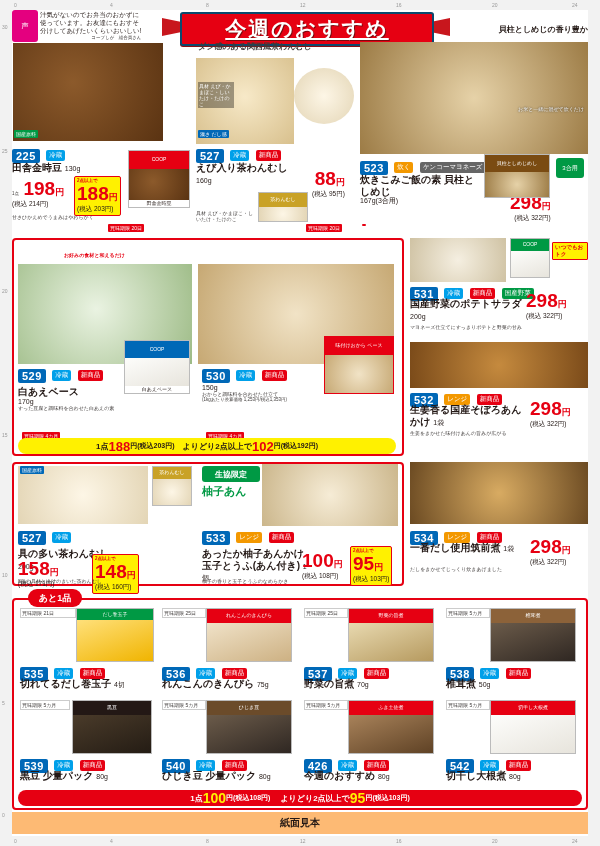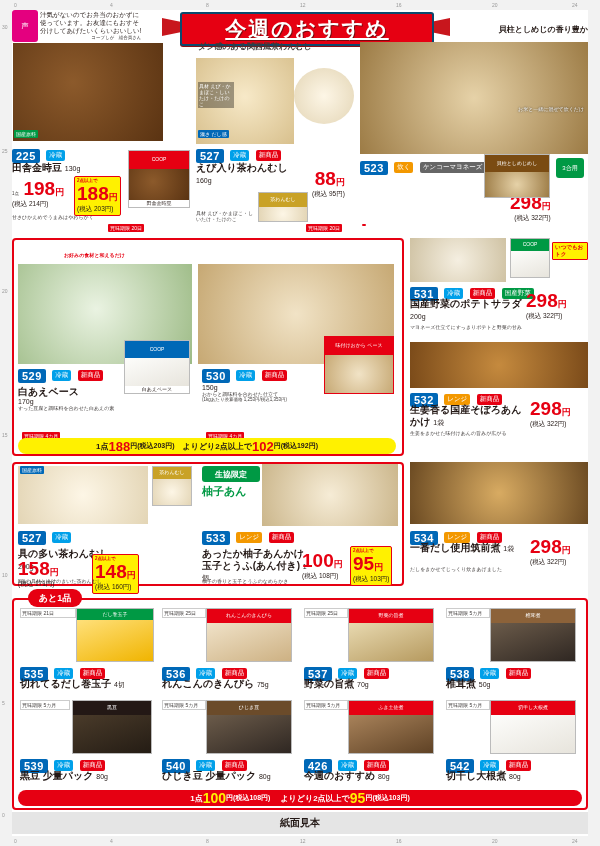--- a/index.html
+++ b/index.html
@@ -71,21 +71,21 @@
   .sec-outline{position:absolute;border:2px solid #e60012;border-radius:4px;box-sizing:border-box;}
 
   .summary-bar{
     position:absolute;display:flex;align-items:center;justify-content:center;
     font-size:9px;font-weight:bold;color:#231815;
   }
   .summary-bar .hi{color:#e60012;font-size:13px;}
 
   .footer{
     position:absolute;left:12px;bottom:12px;width:576px;height:22px;
-    background:#e5e5e5;display:flex;align-items:center;justify-content:center;
+    background:#fdba74;display:flex;align-items:center;justify-content:center;
     font-size:10px;font-weight:bold;color:#231815;gap:8px;
   }
 
   
   .ph{width:100%;height:100%;}
   .ph-food1{background:radial-gradient(circle at 40% 40%,#8c5a2b,#5a3312);}
   .ph-food2{background:radial-gradient(circle at 50% 45%,#f7e9c8,#d8c08d);}
   .ph-food3{background:radial-gradient(circle at 50% 50%,#e6d2a8,#9c7b45);}
   .ph-food4{background:radial-gradient(circle at 45% 45%,#eaf3e2,#9dbb86);}
   .ph-food5{background:radial-gradient(circle at 50% 50%,#f1e3c6,#c6a873);}
@@ -241,20 +241,24 @@
       <div class="itemcard" style="left:348px;top:0;width:228px;height:190px;">
         <div class="imgbox" style="left:0;top:0;width:228px;height:112px;">
             <div class="ph ph-food3"></div>
           </div>
         <div class="small" style="position:absolute;right:4px;top:64px;color:#fff;text-shadow:0 0 2px #000;">お米と一緒に混ぜて炊くだけ</div>
         <div style="position:absolute;left:0;top:116px;">
           <span class="num-badge">523</span>
           <span class="chip orange">炊く</span>
           <span class="chip gray">ケンコーマヨネーズ</span>
         </div>
+        <div class="pname" style="position:absolute;left:0;top:132px;width:120px;">
+          <span>炊きこみご飯の素 貝柱としめじ</span>
+          <div class="pvol">167g(3合用)</div>
+        </div>
         <div style="position:absolute;left:150px;top:150px;text-align:right;">
           <span class="price"><span class="big">298</span><span class="yen">円</span></span>
           <div class="taxin">(税込 322円)</div>
         </div>
         <div class="pk" style="left:124px;top:112px;width:66px;height:44px;">
           <div class="pk-top" style="height:40%;background:#7a4b12;">貝柱としめじめし</div>
           <div class="pk-mid ph-food3"></div>
         </div>
         <div style="position:absolute;left:196px;top:116px;width:28px;height:20px;background:#009944;color:#fff;border-radius:3px;font-size:6px;display:flex;align-items:center;justify-content:center;">
           <span>3合用</span>

